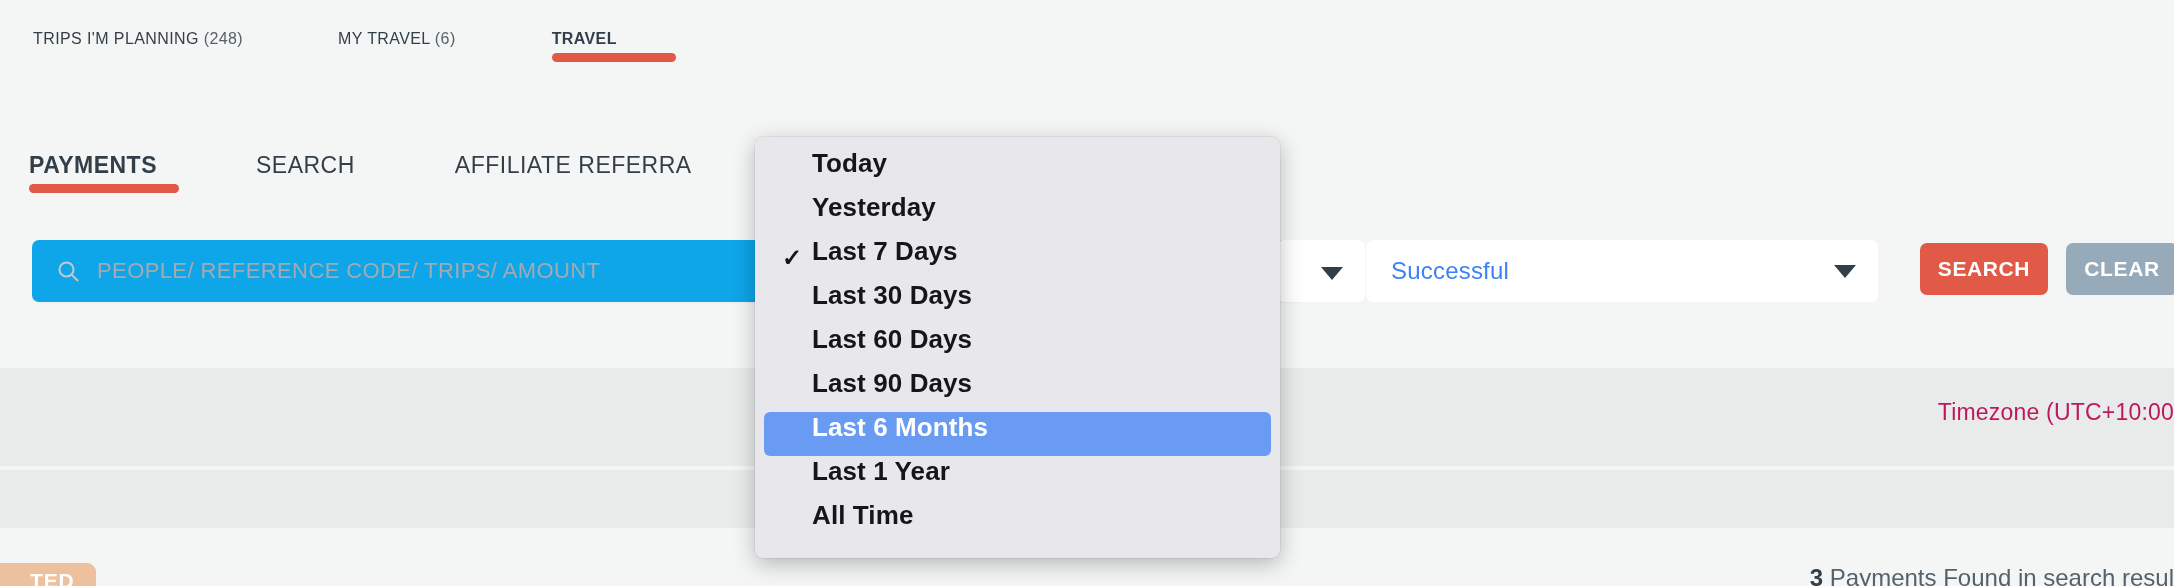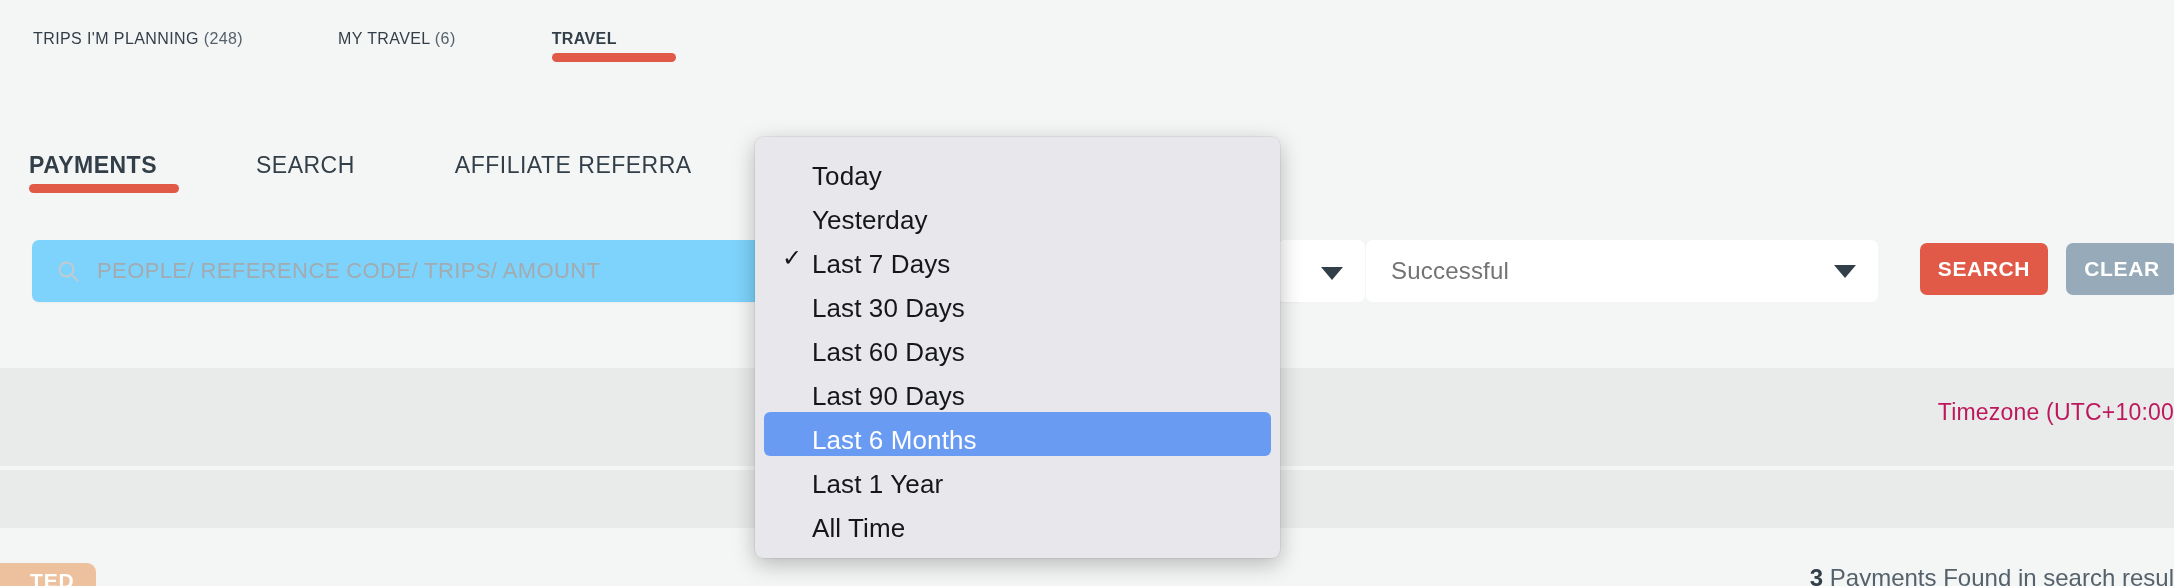--- a/index.html
+++ b/index.html
@@ -113,21 +113,21 @@
     right: 0;
     height: 66px;
   }
 
   .search-field {
     position: absolute;
     left: 0;
     top: 0;
     width: 1272px;
     height: 62px;
-    background: #7dd3fc;
+    background: #0ea5e9;
     border-radius: 7px;
     display: flex;
     align-items: center;
     padding-left: 24px;
     box-shadow: 0 1px 2px rgba(0,0,0,0.04);
   }
   .search-icon {
     width: 24px;
     height: 24px;
     flex: 0 0 auto;
@@ -178,21 +178,21 @@
     background: #ffffff;
     border-radius: 7px;
     display: flex;
     align-items: center;
     padding: 0 22px 0 25px;
     cursor: pointer;
   }
   .status-value {
     flex: 1;
     font-size: 24px;
-    color: #737373;
+    color: #3b82f6;
     letter-spacing: 0.2px;
   }
   .status-caret {
     width: 0; height: 0;
     border-left: 11px solid transparent;
     border-right: 11px solid transparent;
     border-top: 13px solid #333f48;
   }
 
   .btn {
@@ -266,27 +266,28 @@
     background: #e8e8ec;
     border-radius: 8px;
     box-shadow: 0 6px 22px rgba(0,0,0,0.26), 0 0 0 0.5px rgba(0,0,0,0.10);
     padding: 11px 9px;
     z-index: 50;
   }
   .dropdown-item {
     position: relative;
     height: 44px;
     display: flex;
-    align-items: flex-end;
+    align-items: flex-start;
     padding-left: 48px;
     border-radius: 6px;
     font-size: 26px;
     color: #15161a;
     letter-spacing: 0.1px;
     cursor: default;
+    font-weight: bold;
   }
   .dropdown-item.is-selected {
     background: #6a9bf3;
     color: #ffffff;
   }
   .dropdown-item .check {
     position: absolute;
     left: 18px;
     top: 50%;
     transform: translateY(-50%);

